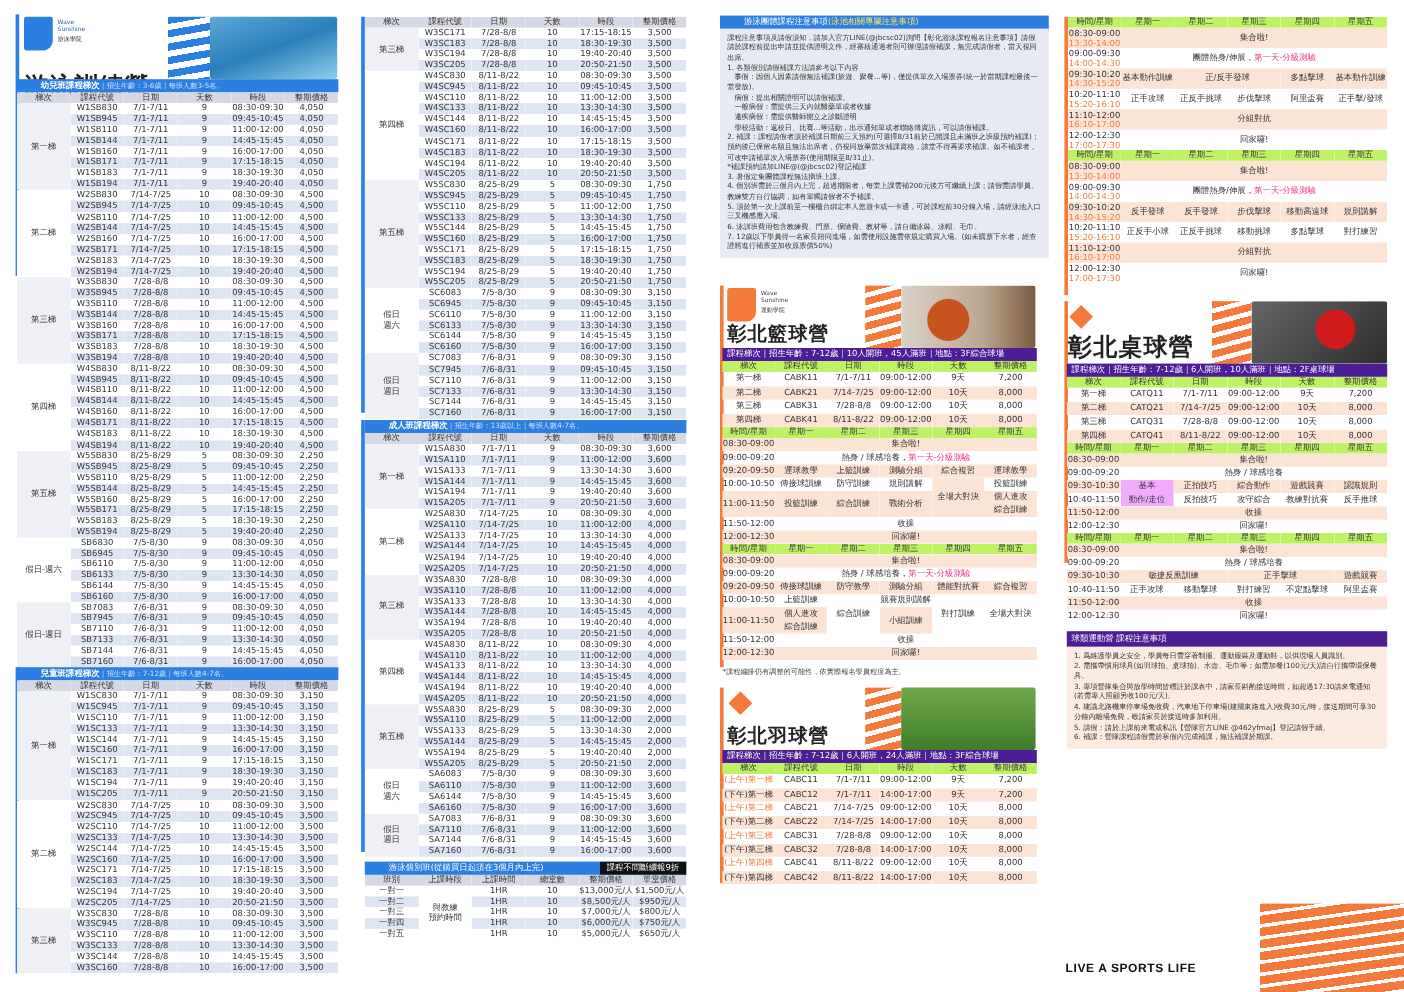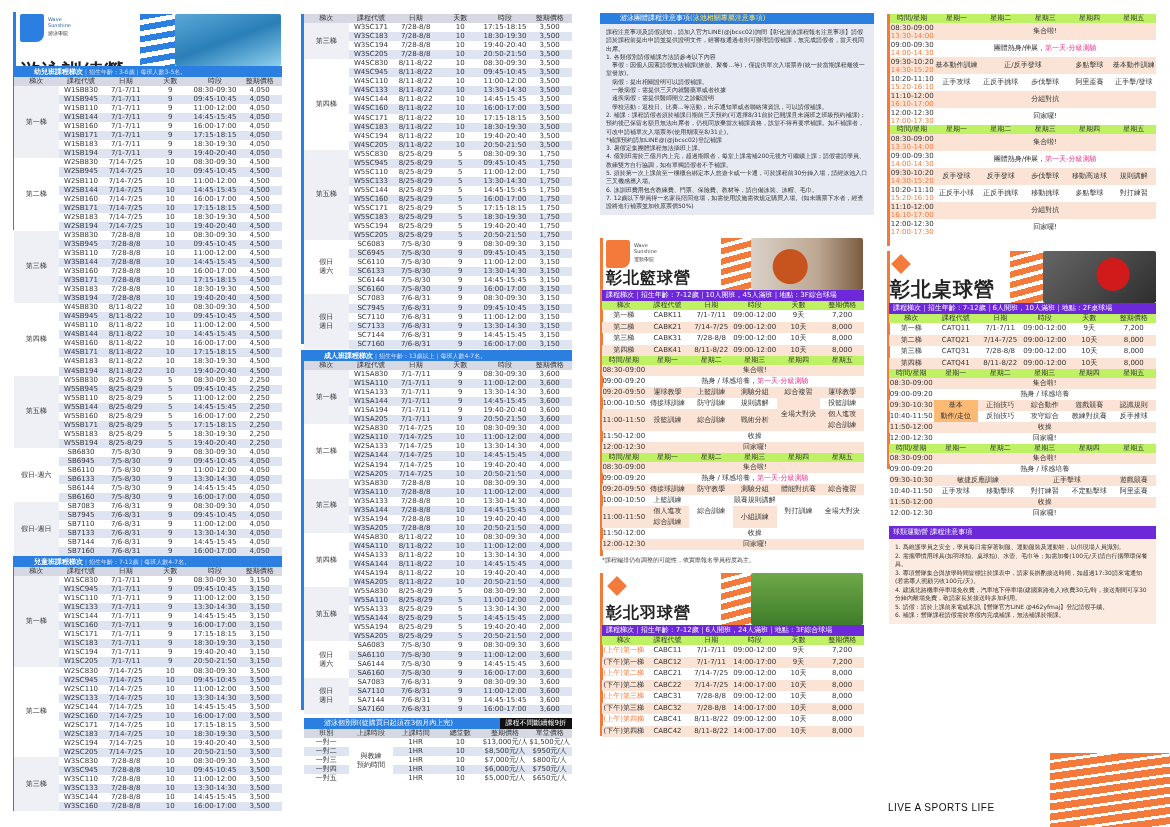--- a/index.html
+++ b/index.html
@@ -20,21 +20,21 @@
 .sechead{background:#2b7fe0;color:#fff;font-size:7px;height:11px;line-height:11px;padding-left:20px;white-space:nowrap;overflow:hidden}
 .sechead .sub{color:#cfe2ff;font-size:6px}
 .title-big{font-weight:bold;font-size:20px;color:#222;letter-spacing:1px}
 .logo-blue{width:24px;height:28px;background:#2b7fe0;border-radius:2px 2px 8px 2px;position:relative}
 .logo-or{width:24px;height:28px;background:#f47a3c;border-radius:2px 2px 8px 2px}
 .waves{position:absolute;overflow:hidden}
 .waves.b{background:repeating-linear-gradient(170deg,#2b7fe0 0 6px,#fff 6px 11px)}
 .waves.o{background:repeating-linear-gradient(165deg,#f47a3c 0 6px,#fff 6px 10px)}
 .photo{position:absolute;border-radius:2px}
 .notes{background:#e7eaf2;padding:4px 6px;font-size:6px;line-height:8.3px;color:#333}
-.orhead{background:#6d28d9;color:#fff;font-size:7px;height:11px;line-height:11px;padding-left:4px;white-space:nowrap;overflow:hidden}
+.orhead{background:#4c1d95;color:#fff;font-size:7px;height:11px;line-height:11px;padding-left:4px;white-space:nowrap;overflow:hidden}
 .sport th{background:#bef264}
 .sport td{height:11.5px;line-height:11.5px}
 .sport tr.alt td{background:#fbe4d6}
 .sched td{height:11px;line-height:11px}
 .sched tr.alt td{background:#fbe4d6}
 .pink{color:#e8388c}
 .orange{color:#f47a3c}
 .diamond{width:14px;height:14px;background:#f47a3c;transform:rotate(45deg);margin:4px}
 .notes-or{background:#fcebe0;padding:4px 6px;font-size:6px;line-height:8.5px}
 </style>
@@ -1689,21 +1689,21 @@
           <tr class="alt">
             <td>08:30-09:00</td>
             <td colspan="5">集合啦!</td>
           </tr>
           <tr class="">
             <td>09:00-09:20</td>
             <td colspan="5">熱身 / 球感培養</td>
           </tr>
           <tr class="alt">
             <td>09:30-10:30</td>
-            <td rowspan="2" style="background:#fdba74">基本<br>動作/走位</td>
+            <td rowspan="2" style="background:#f0abfc">基本<br>動作/走位</td>
             <td>正拍技巧</td>
             <td>綜合動作</td>
             <td>遊戲競賽</td>
             <td>認識規則</td>
           </tr>
           <tr class="">
             <td>10:40-11:50</td>
             <td>反拍技巧</td>
             <td>攻守綜合</td>
             <td>教練對抗賽</td>
@@ -1766,15 +1766,15 @@
     <div class="orhead" style="height:13px;line-height:13px">球類運動營 課程注意事項</div>
     <div class="notes-or" id="ball-notes">
         <div>1. 爲維護學員之安全，學員每日需穿著制服、運動服裝及運動鞋，以供現場人員識別。</div>
         <div>2. 需攜帶慣用球具(如羽球拍、桌球拍)、水壺、毛巾等；如需加餐(100元/天)請自行攜帶環保餐具。</div>
         <div>3. 專項營隊集合與放學時間皆標註於課表中，請家長斟酌接送時間，如超過17:30請來電通知(若需專人照顧另收100元/天)。</div>
         <div>4. 建議北路機車停車場免收費，汽車地下停車場(建國東路進入)收費30元/時，接送期間可享30分鐘內離場免費，敬請家長於接送時多加利用。</div>
         <div>5. 請假：請於上課前來電或私訊【營隊官方LINE @462yfmaj】登記請假手續。</div>
         <div>6. 補課：營隊課程請假需於寒假內完成補課，無法補課於期課。</div>
       </div>
   </div>
-  <div style="position:absolute;left:8px;top:802px;font-weight:normal;font-size:10px;letter-spacing:0.5px;color:#111;font-family:'Liberation Sans',sans-serif">LIVE A SPORTS LIFE</div>
+  <div style="position:absolute;left:8px;top:802px;font-weight:bold;font-size:10px;letter-spacing:0.5px;color:#111;font-family:'Liberation Sans',sans-serif">LIVE A SPORTS LIFE</div>
   <div class="waves o" style="left:170px;top:753px;width:120px;height:74px;background:repeating-linear-gradient(172deg,#f47a3c 0 7px,#fff 7px 10px)"></div>
 </div>
 
 </body></html>

